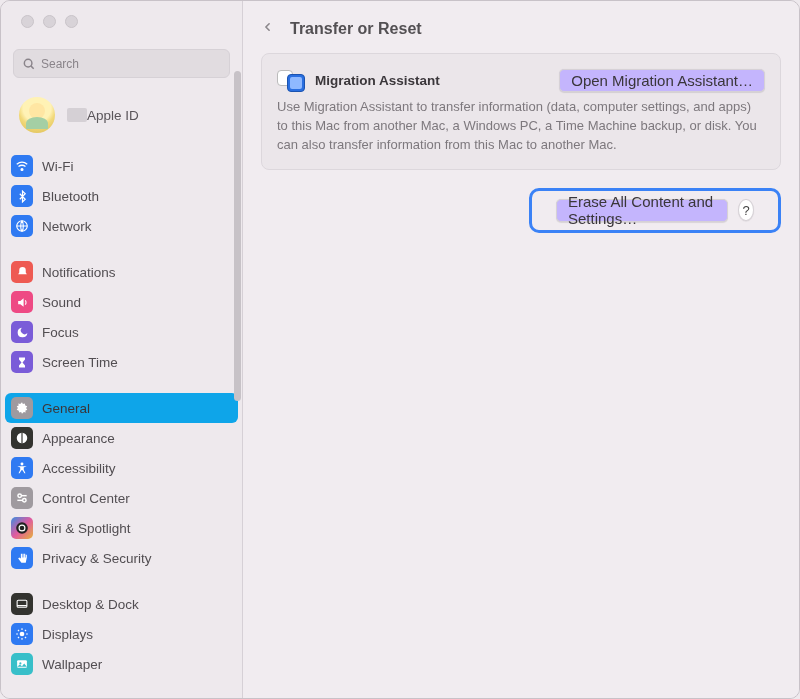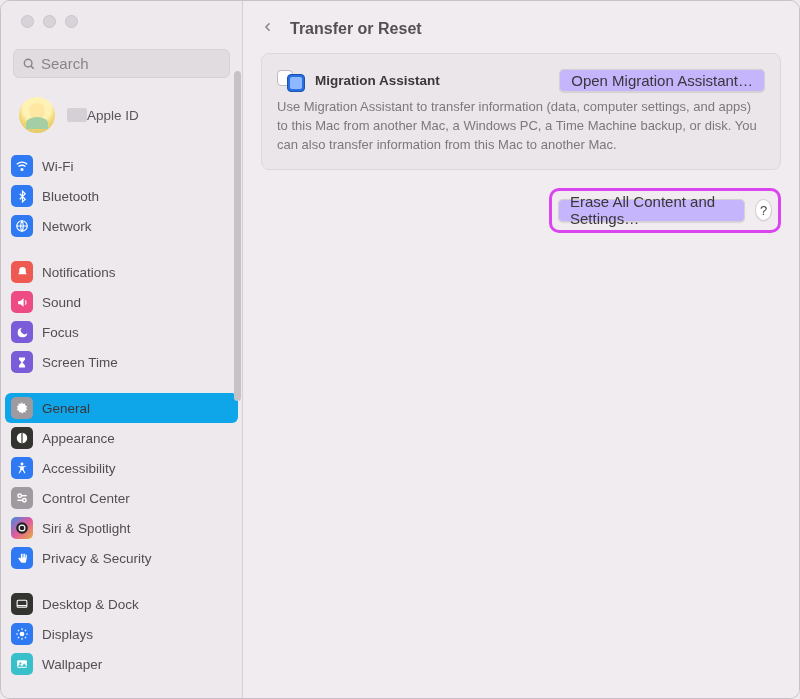--- a/index.html
+++ b/index.html
@@ -42,21 +42,21 @@
   .search {
     width: 100%;
     height: 29px;
     border-radius: 6px;
     background: #e1dce0;
     border: 1px solid #d6d1d6;
     display: flex;
     align-items: center;
     padding: 0 8px;
     color: #8a848a;
-    font-size: 15px;
+    font-size: 12px;
   }
   .search svg { margin-right: 5px; flex-shrink:0; }
 
   .apple-id {
     display: flex;
     align-items: center;
     padding: 10px 12px 18px 18px;
     gap: 12px;
   }
   .avatar {
@@ -155,24 +155,24 @@
     font-size:15px;
     color:#3a363a;
     box-shadow:0 0.5px 1px rgba(0,0,0,0.1);
     display:inline-flex; align-items:center;
     cursor:default;
   }
 
   .erase-row {
     margin-top:18px;
     display:flex; justify-content:flex-end; align-items:center; gap:10px;
-    padding:8px 6px;
-    border:3px solid #d946ef;
+    padding:8px 24px;
+    border:3px solid #3b82f6;
     border-radius:10px;
-    width:232px;
+    width:252px;
     margin-left:auto;
   }
   .help-btn {
     width:22px;height:22px;border-radius:50%;
     background:#fff;border:1px solid #d6d1d6;
     display:flex;align-items:center;justify-content:center;
     font-size:13px;color:#444;
     box-shadow:0 0.5px 1px rgba(0,0,0,0.1);
     cursor:default;
   }

